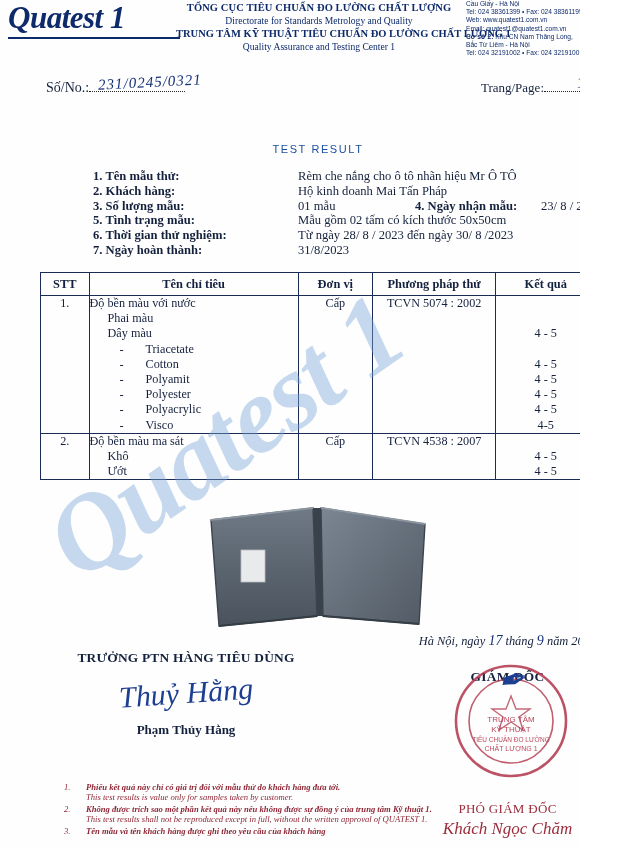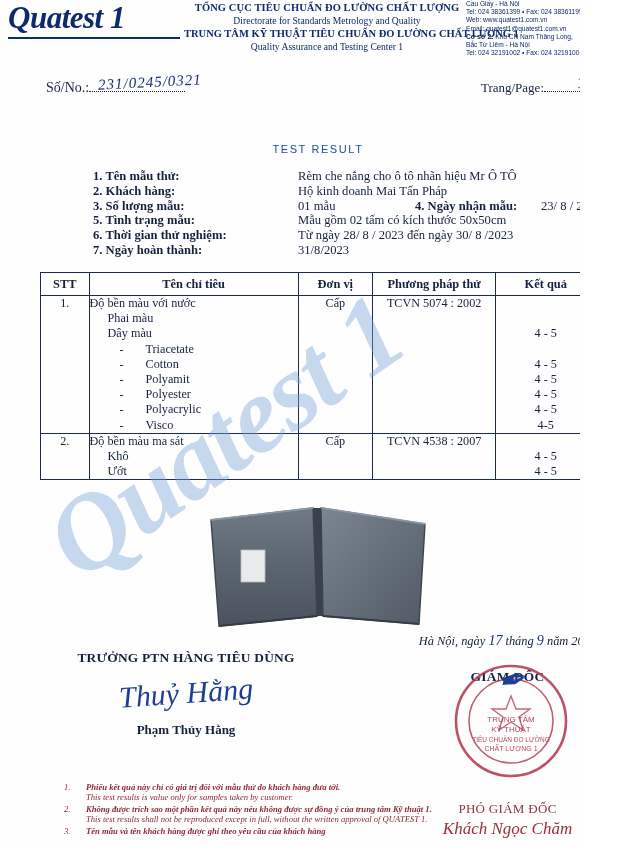--- a/index.html
+++ b/index.html
@@ -49,21 +49,21 @@
     white-space: nowrap;
   }
   .logo-underline {
     width: 172px;
     height: 2px;
     background: #0d2a6b;
     margin-top: 1px;
   }
   .center-block {
     position: absolute;
-    left: 184px;
+    left: 176px;
     top: 1px;
     width: 286px;
     text-align: center;
     color: #0d2a6b;
   }
   .center-block .ln1 {
     font-size: 10.5px;
     font-weight: bold;
     letter-spacing: 0.1px;
     line-height: 13px;

